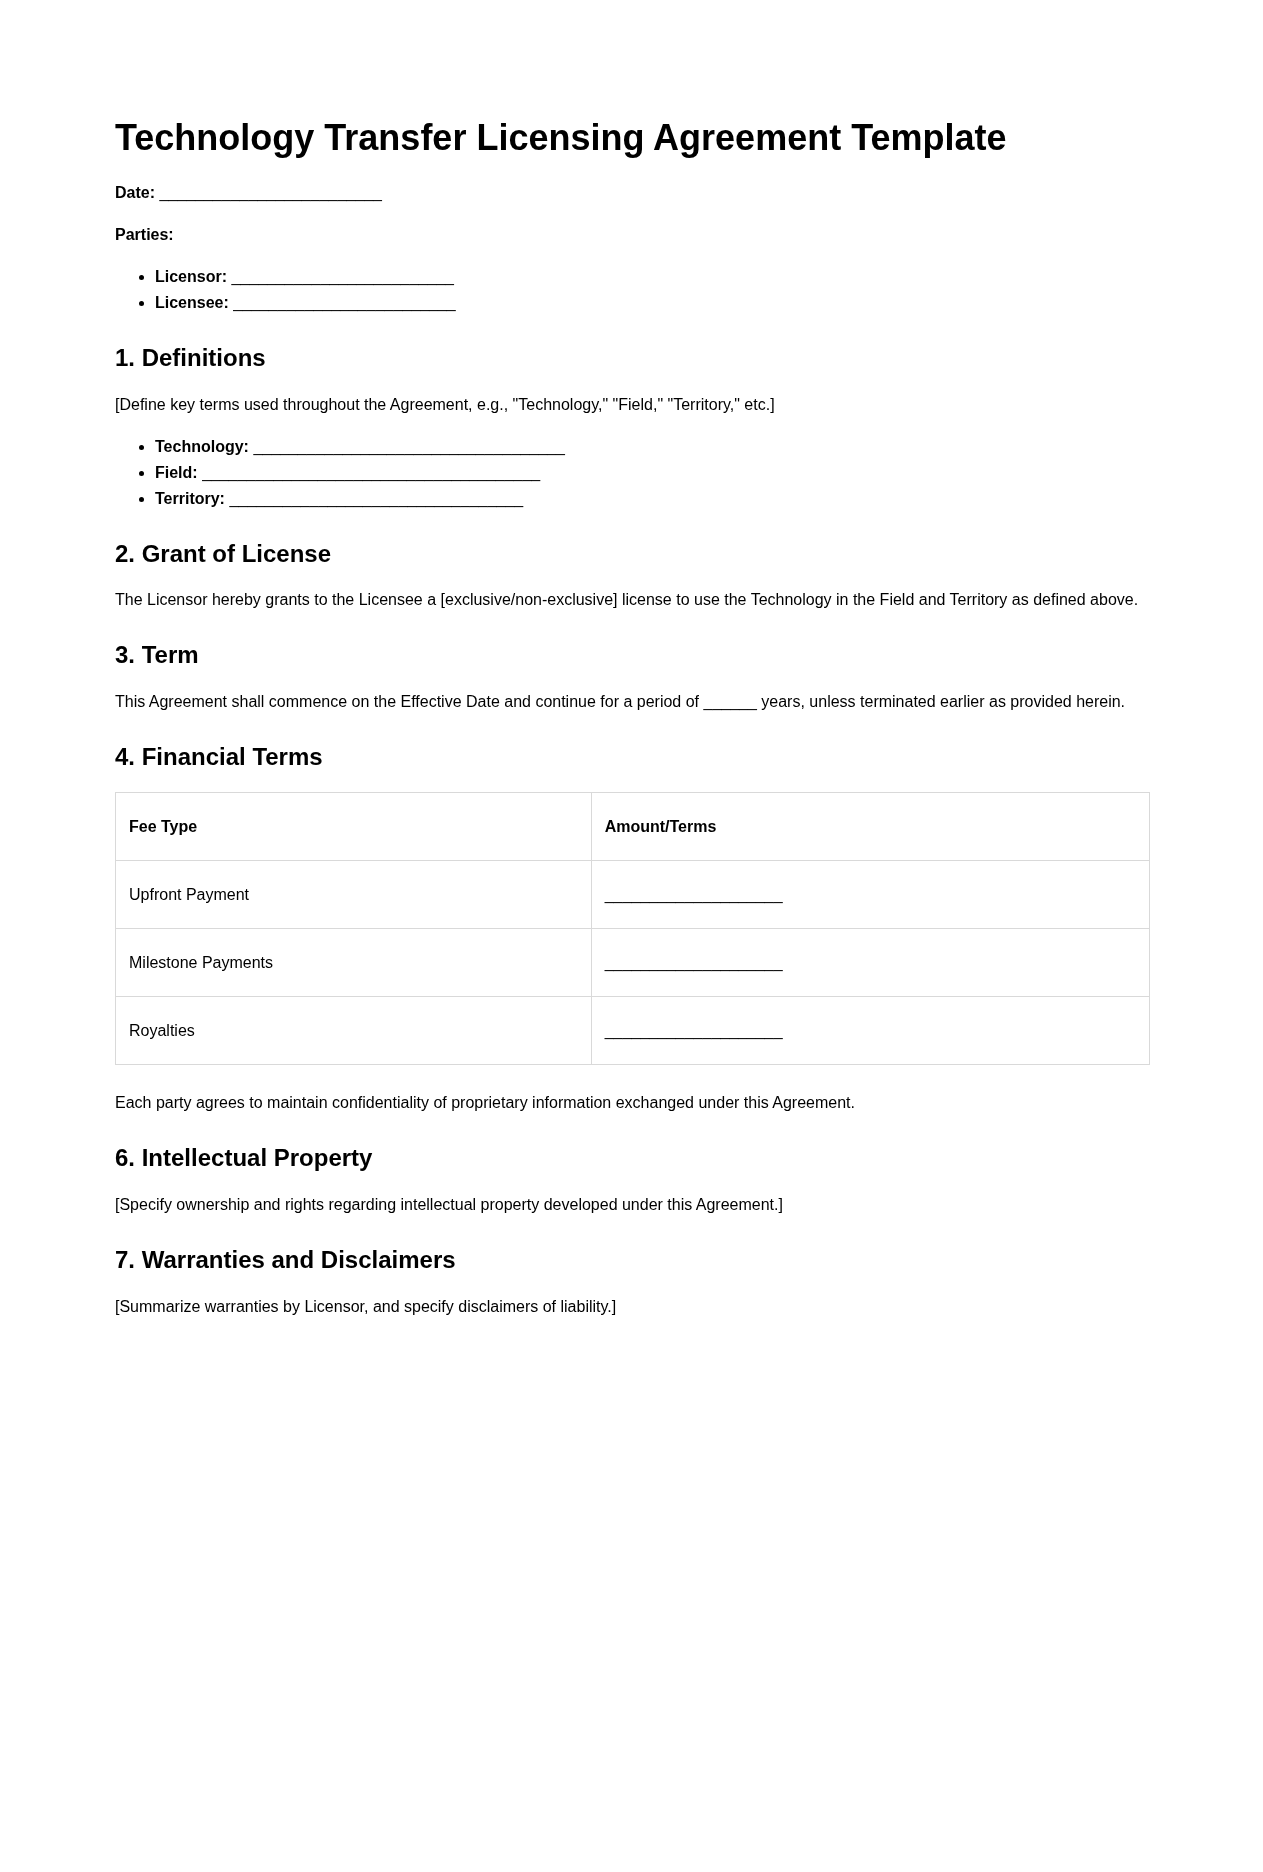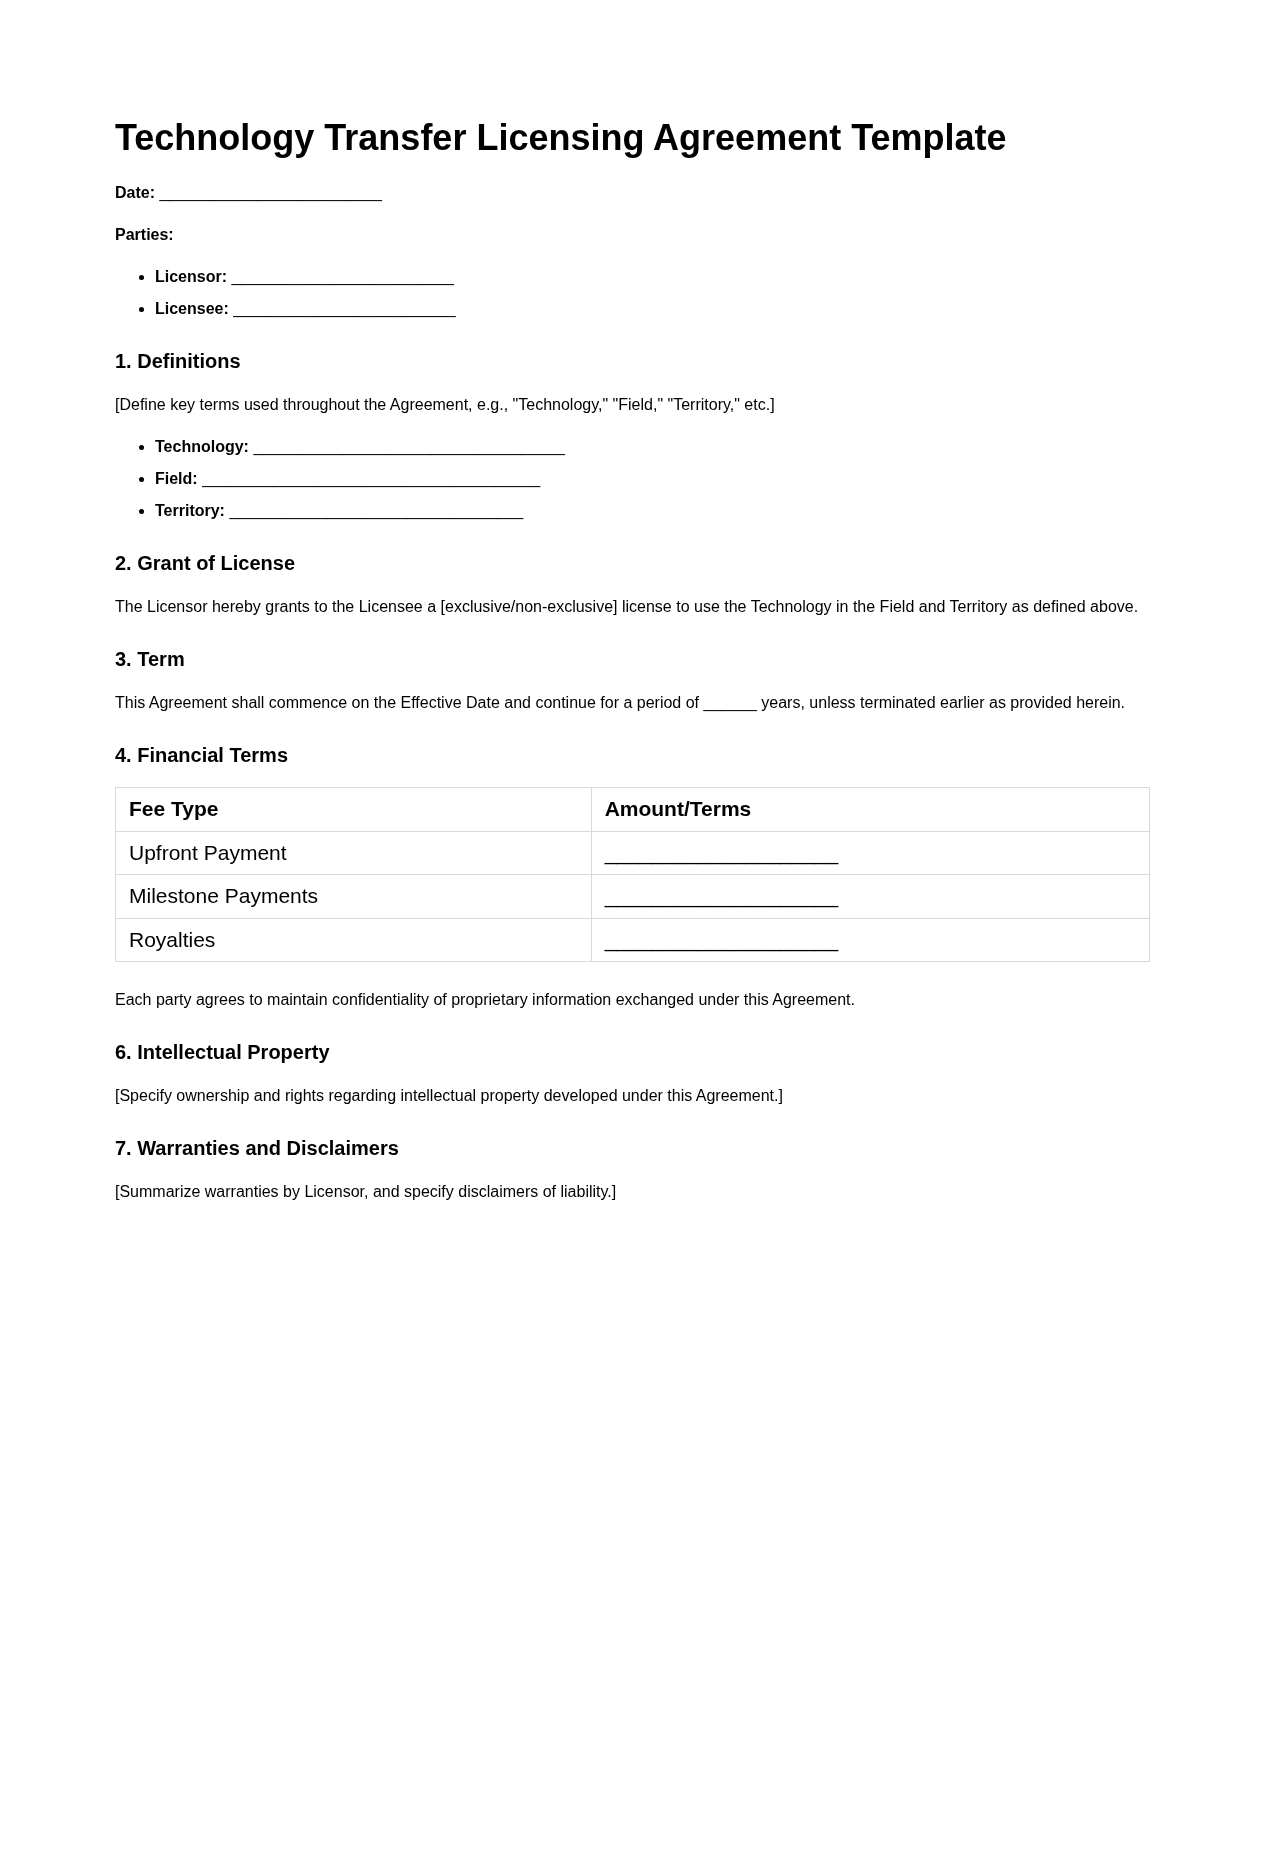--- a/index.html
+++ b/index.html
@@ -21,54 +21,54 @@
     box-sizing: border-box;
   }
   h1 {
     font-size: 36px;
     line-height: 1.2;
     margin: 0 0 22px 0;
     font-weight: bold;
     letter-spacing: 0;
   }
   h2 {
-    font-size: 20px;
+    font-size: 24px;
     line-height: 1.4;
     margin: 26px 0 18px 0;
     font-weight: bold;
   }
   p {
     margin: 18px 0;
   }
   ul {
     margin: 14px 0 18px 0;
     padding-left: 40px;
     list-style-type: disc;
   }
   li {
-    margin: 8px 0;
+    margin: 2px 0;
   }
   strong { font-weight: bold; }
   .blank {
     font-weight: normal;
     white-space: nowrap;
   }
   table {
     border-collapse: collapse;
     width: 100%;
     margin: 16px 0 26px 0;
   }
   col.c1 { width: 46%; }
   col.c2 { width: 54%; }
   th, td {
     border: 1px solid #d9d9d9;
     text-align: left;
     vertical-align: middle;
-    padding: 6px 13px;
-    font-size: 21px;
+    padding: 22px 13px;
+    font-size: 16px;
     line-height: 1.45;
   }
   th { font-weight: bold; }
   .section { margin: 0; }
 </style>
 </head>
 <body>
 
 <div class="doc">
 

